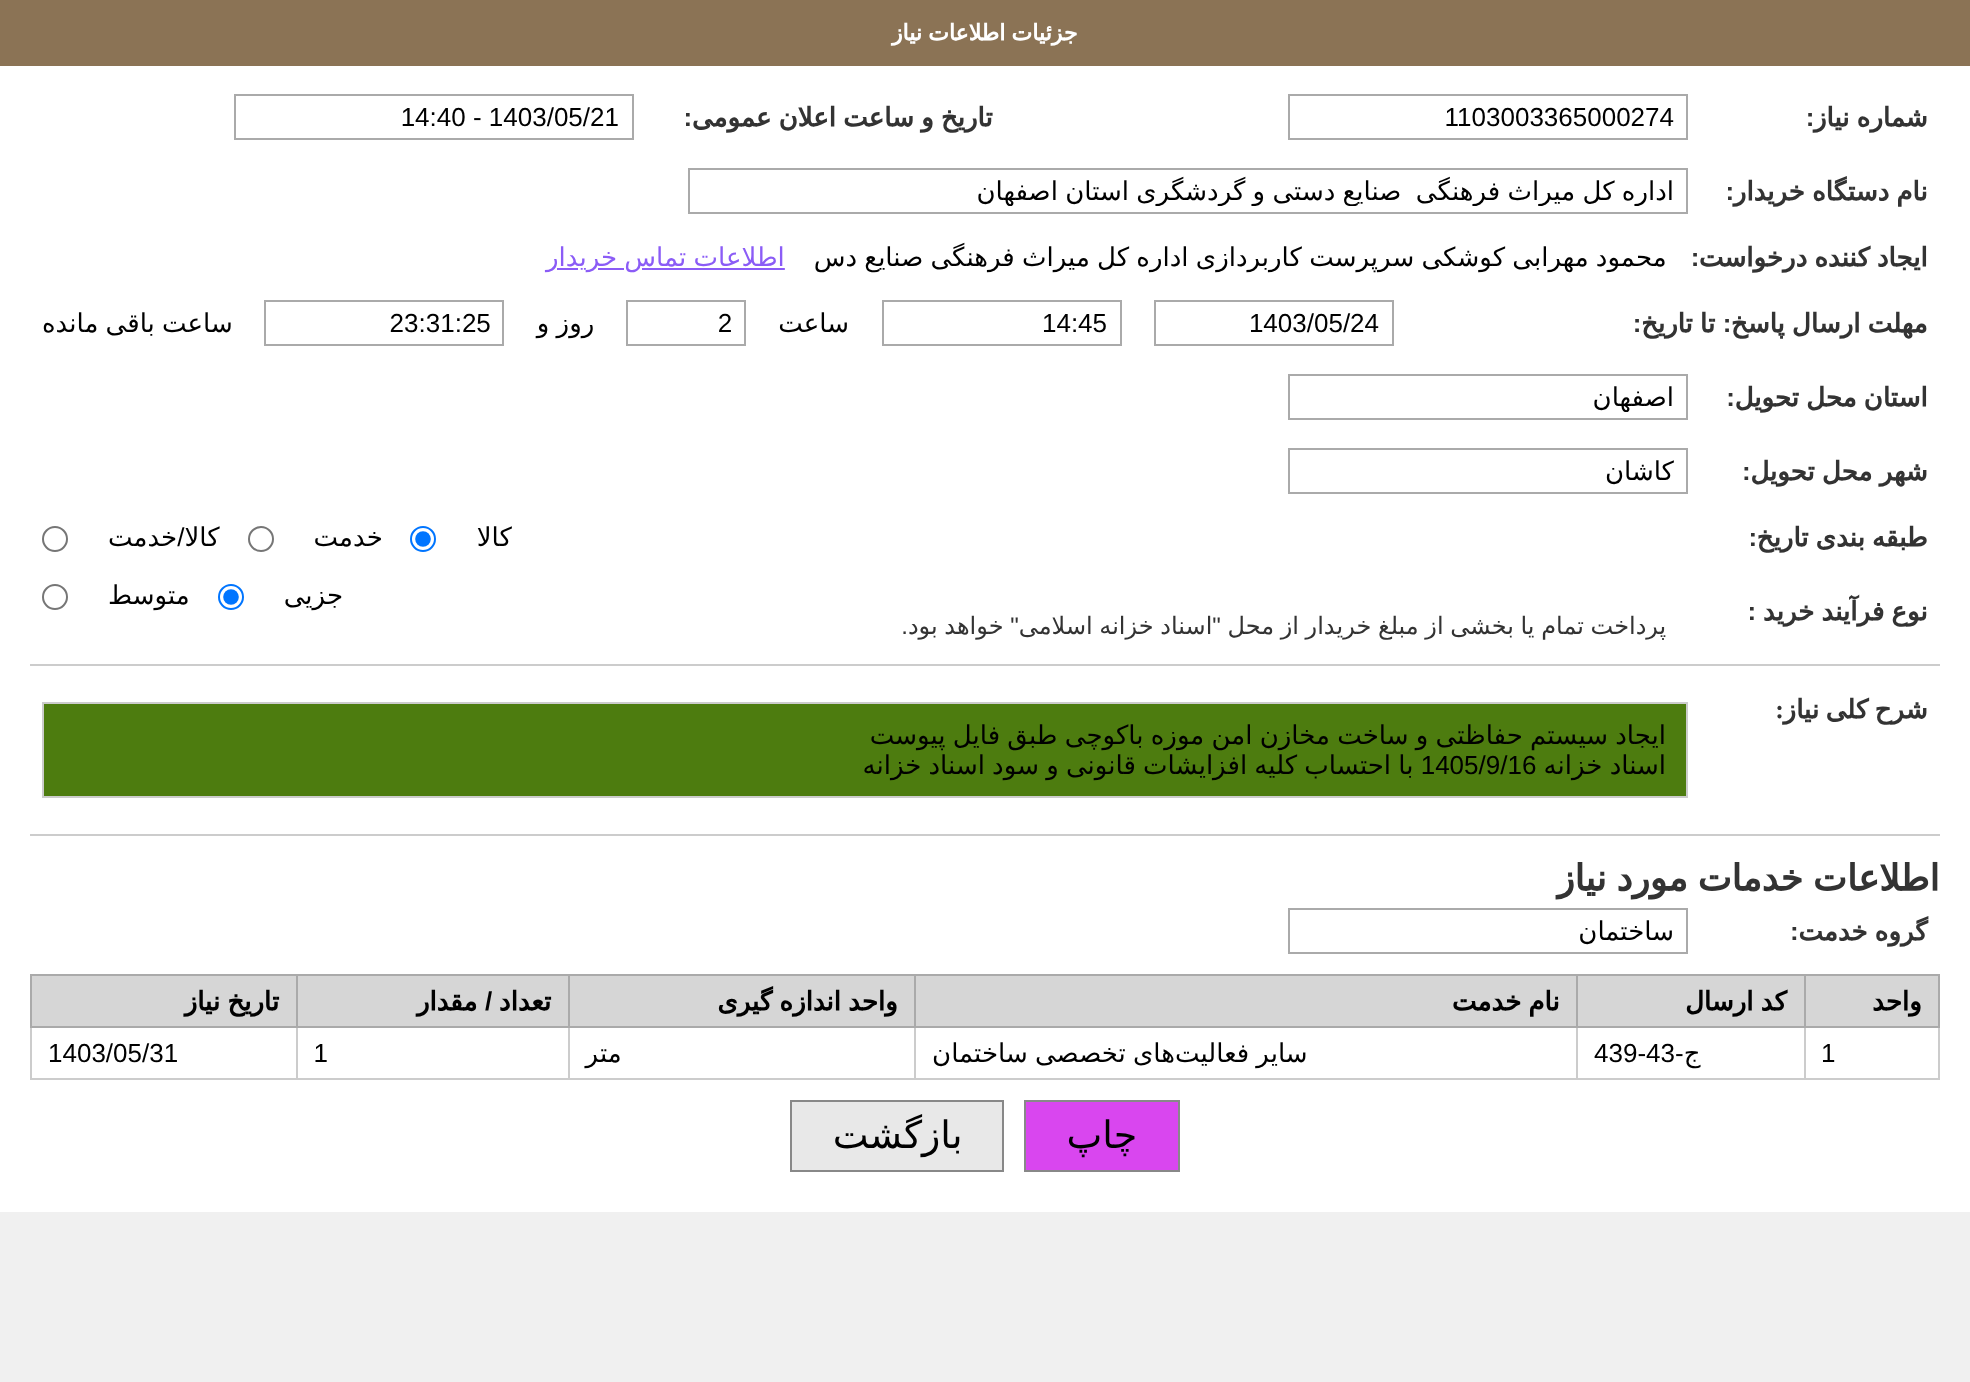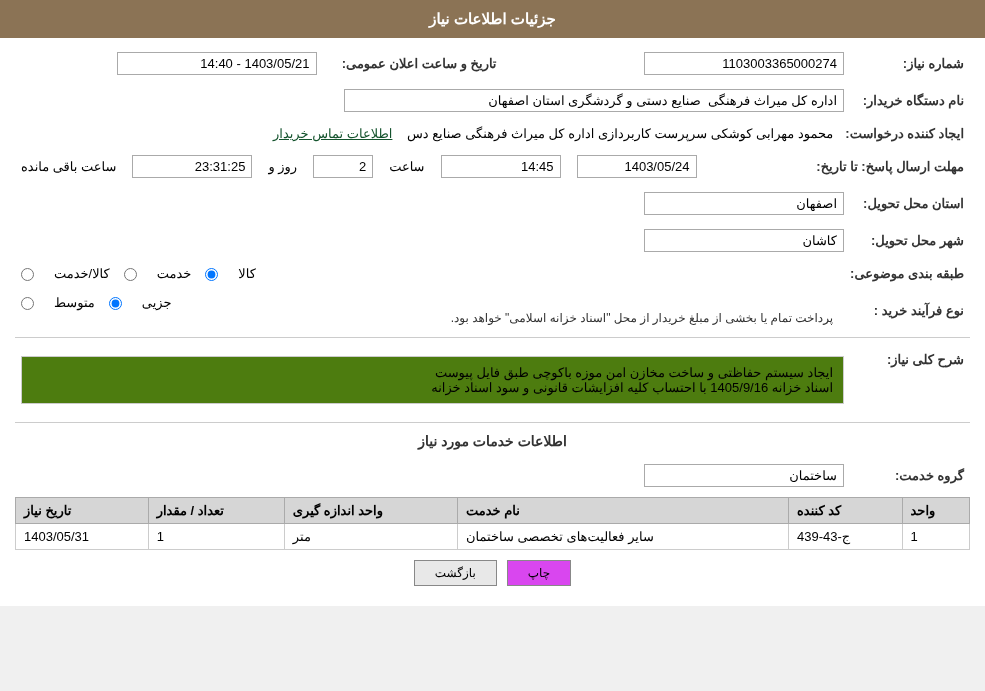--- a/index.html
+++ b/index.html
@@ -12,33 +12,32 @@
     .page-wrapper {
       max-width: 985px;
       margin: 0 auto;
       background: #fff;
     }
     .header-bar {
       background: #8B7355;
       color: #fff;
       text-align: center;
       padding: 10px;
-      font-size: 15px;
+      font-size: 11px;
       font-weight: bold;
     }
     .content {
       padding: 10px 15px;
       background: #fff;
     }
     .section-title {
       color: #333;
       font-weight: bold;
-      font-size: 14px;
-      margin: 10px 0 11px;
-      text-align: center;
+      font-size: 18px;
+      margin: 10px 0 0;
     }
     .info-table {
       width: 100%;
       border-collapse: collapse;
       margin-bottom: 6px;
     }
     .info-table td {
       padding: 4px 6px;
       vertical-align: middle;
     }
@@ -63,21 +62,21 @@
     .input-medium {
       width: 200px;
     }
     .input-small {
       width: 120px;
     }
     .input-xsmall {
       width: 60px;
     }
     .link-blue {
-      color: #14532d;
+      color: #8b5cf6;
       text-decoration: underline;
       cursor: pointer;
     }
     .radio-group {
       display: flex;
       align-items: center;
       gap: 14px;
       flex-direction: row-reverse;
     }
     .radio-item {
@@ -103,31 +102,31 @@
     }
     .data-table {
       width: 100%;
       border-collapse: collapse;
       border: 1px solid #ccc;
     }
     .data-table th {
       background: #d6d6d6;
       border: 1px solid #aaa;
       padding: 5px 8px;
-      text-align: left;
+      text-align: right;
       font-weight: bold;
     }
     .data-table td {
       border: 1px solid #ccc;
       padding: 5px 8px;
       text-align: left;
     }
     .btn {
       padding: 5px 20px;
-      font-size: 12px;
+      font-size: 19px;
       font-family: Tahoma, Arial, sans-serif;
       cursor: pointer;
       border: 1px solid #888;
       background: #e8e8e8;
     }
     .btn-print {
       background: #d946ef;
     }
     .btn-back {
       background: #e8e8e8;
@@ -247,21 +246,21 @@
         <td class="value-cell">
           <input class="input-box input-medium" type="text" readonly="" value="کاشان" style="">
         </td>
       </tr>
     </tbody>
       </table>
 
     <table class="info-table">
       <tbody>
           <tr>
-        <td class="label-cell">طبقه بندی موضوعی:</td>
+        <td class="label-cell">طبقه بندی تاریخ:</td>
         <td class="value-cell">
           <div class="radio-group">
             <div class="radio-item">
               <label>کالا/خدمت</label>
               <input type="radio" name="category" style="">
             </div>
             <div class="radio-item">
               <label>خدمت</label>
               <input type="radio" name="category" style="">
             </div>
@@ -295,21 +294,21 @@
         </td>
       </tr>
     </tbody>
       </table>
 
     <hr class="divider">
 
     <table class="info-table">
       <tbody>
           <tr>
-        <td class="label-cell" style="vertical-align:top; padding-top:6px;">شرح کلی نیاز:</td>
+        <td class="label-cell" style="vertical-align:top; padding-top:6px;font-family:Liberation Serif, serif;">شرح کلی نیاز:</td>
         <td class="value-cell">
           <div class="inner-section">
             <span style="white-space: pre-line; display:block; text-align:right;">ایجاد سیستم حفاظتی و ساخت مخازن امن موزه باکوچی طبق فایل پیوست
 اسناد خزانه 1405/9/16 با احتساب کلیه افزایشات قانونی و سود اسناد خزانه</span>
           </div>
         </td>
       </tr>
     </tbody>
       </table>
 
@@ -325,21 +324,21 @@
           <input class="input-box input-medium" type="text" readonly="" value="ساختمان" style="">
         </td>
       </tr>
     </tbody>
       </table>
 
     <table class="data-table">
       <thead>
         <tr>
           <th>واحد</th>
-          <th>کد کننده</th>
+          <th>کد ارسال</th>
           <th>نام خدمت</th>
           <th>واحد اندازه گیری</th>
           <th>تعداد / مقدار</th>
           <th>تاریخ نیاز</th>
         </tr>
       </thead>
       <tbody id="services-tbody">
       <tr>
       <td>1</td>
       <td>ج-43-439</td>

